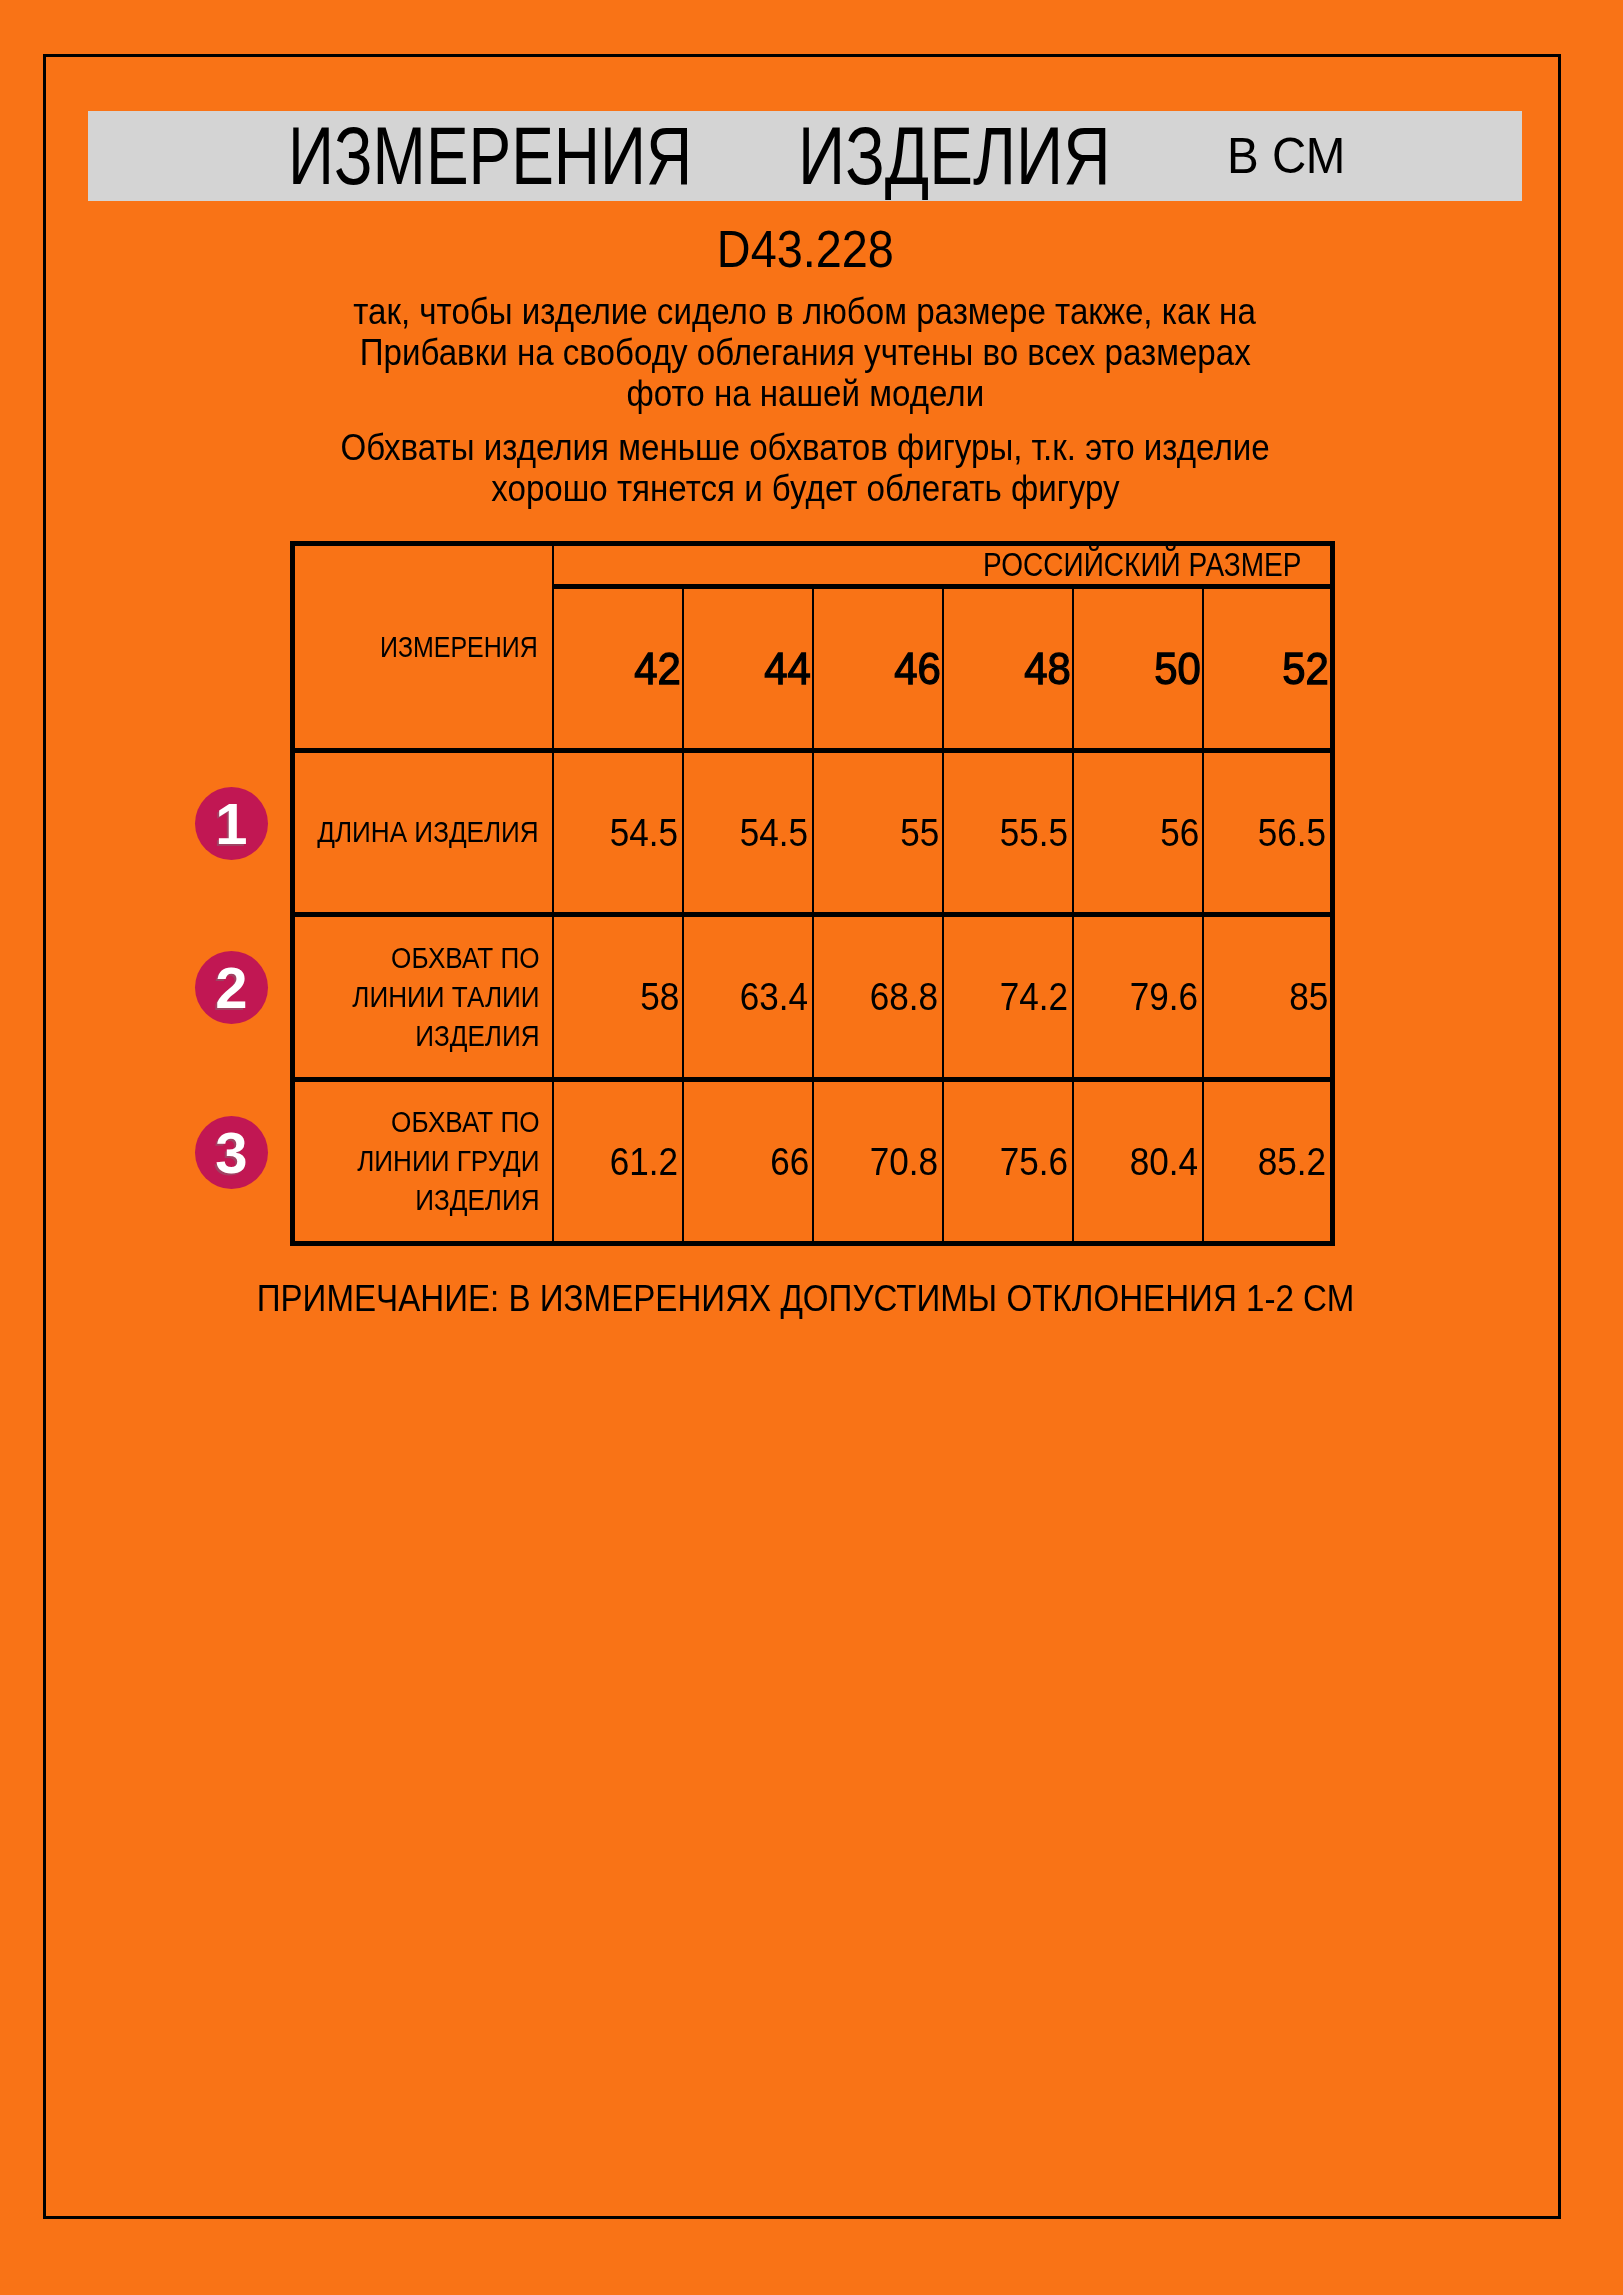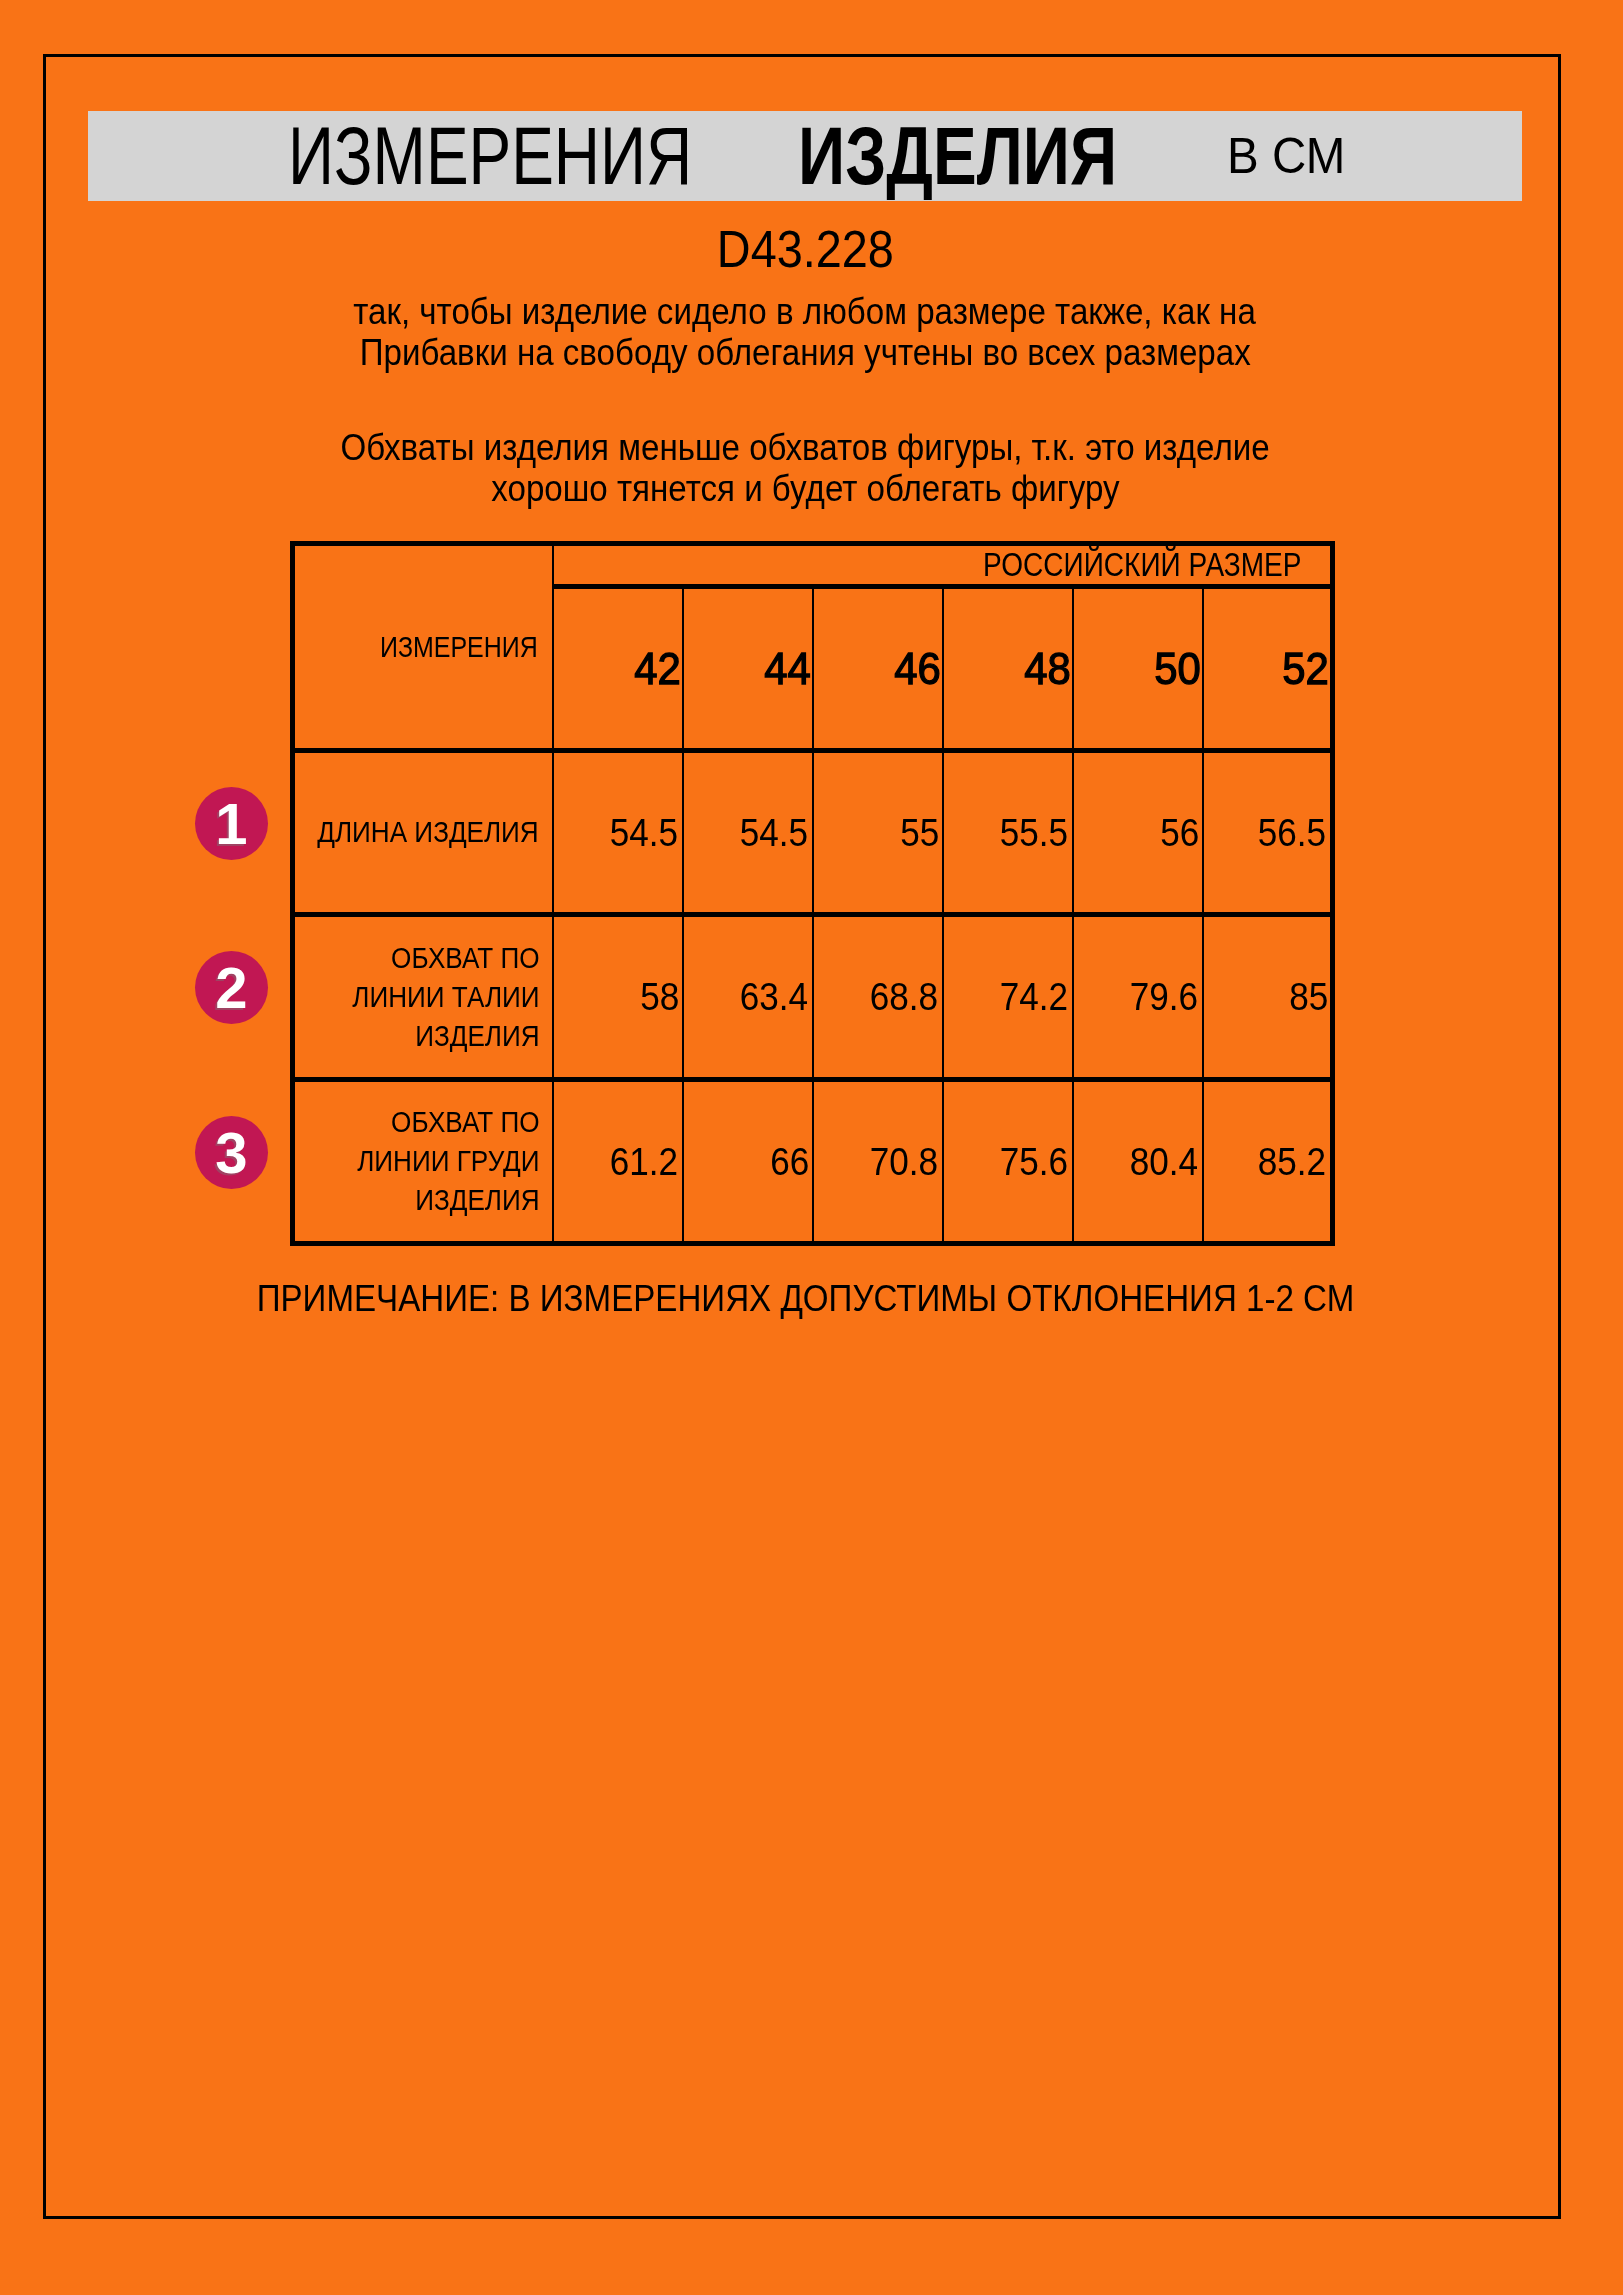--- a/index.html
+++ b/index.html
@@ -13,21 +13,21 @@
     border:3.3px solid #000; box-sizing:border-box;
   }
   
   .band {
     position:absolute; left:42px; top:54px; width:1434px; height:90px;
     background:#d4d4d4;
   }
   .band .t { position:absolute; top:0; height:90px; display:flex; align-items:center; }
   .t1 { left:200px; font-size:82px; }
   .t1 span { display:inline-block; transform:scaleX(.78); transform-origin:left center; white-space:nowrap; }
-  .t2 { left:710px; font-size:82px; font-weight:700;justify-content:center; }
+  .t2 { left:710px; font-size:82px; font-weight:400;justify-content:center; }
   .t2 span { display:inline-block; transform:scaleX(.80); transform-origin:left center; white-space:nowrap; }
   .t3 { left:1139px; font-size:50px; }
   .t3 span { display:inline-block; transform:scaleX(.95); transform-origin:left center; white-space:nowrap; }
   
   .article {
     position:absolute; left:0; top:163px; width:1518px; text-align:center;
     font-size:52px; line-height:58px;
   }
   .article span { display:inline-block; transform:scaleX(.9); transform-origin:center; }
   .para { position:absolute; left:0; width:1518px; text-align:center; font-size:36px; line-height:41px; }
@@ -93,20 +93,21 @@
       <div class="t t3">
           <span>В СМ</span>
         </div>
     </div>
 
     <div class="article"><span>D43.228</span></div>
 
     <div class="para para1">
       <span class="ln"><span>так, чтобы изделие сидело в любом размере также, как на</span></span>
       <span class="ln"><span>Прибавки на свободу облегания учтены во всех размерах</span></span>
+      <span class="ln"><span>фото на нашей модели</span></span>
     </div>
 
     <div class="para para2">
       <span class="ln"><span>Обхваты изделия меньше обхватов фигуры, т.к. это изделие</span></span>
       <span class="ln"><span>хорошо тянется и будет облегать фигуру</span></span>
     </div>
 
     <table class="meas">
       <colgroup>
         <col style="width:260px">

